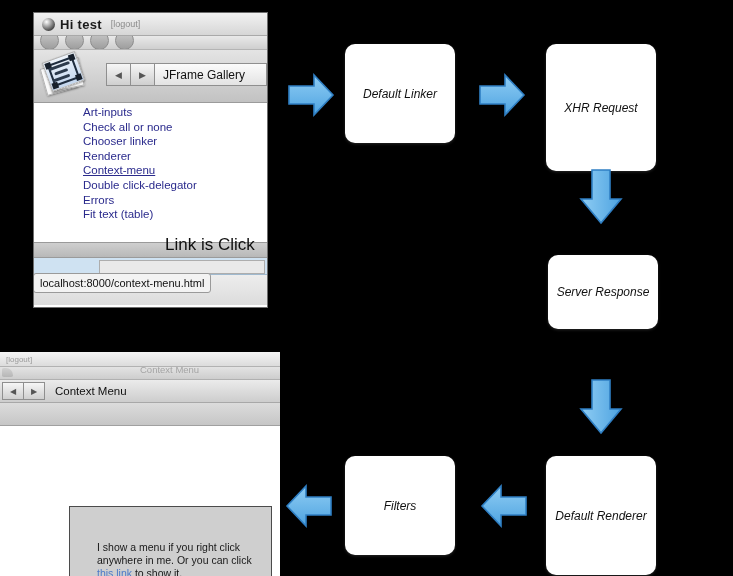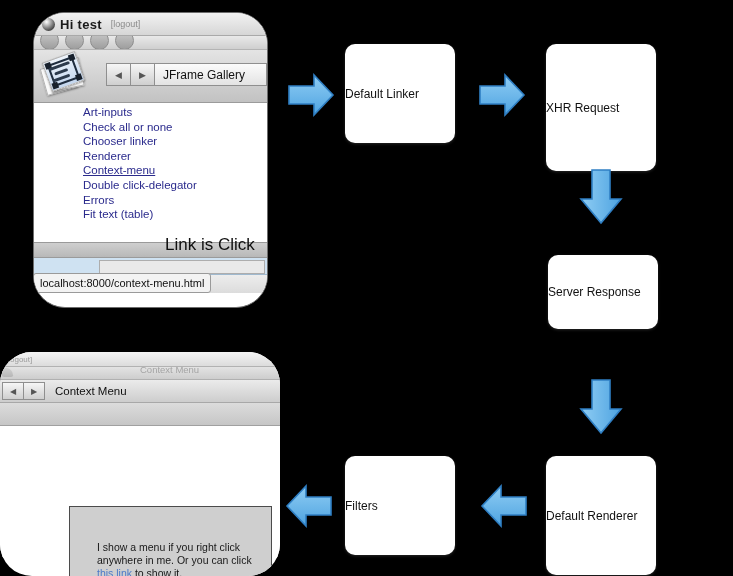--- a/index.html
+++ b/index.html
@@ -1,20 +1,20 @@
 <!DOCTYPE html>
 <html><head>
 <meta charset="utf-8">
 <style>
   html,body{margin:0;padding:0;background:#000;}
   body{width:733px;height:576px;position:relative;overflow:hidden;
        font-family:"Liberation Sans",sans-serif;}
 
   
-  .abs{position:absolute;border-radius:32px;}
+  .abs{position:absolute;}
 
   
   #top-window{left:33px;top:12px;width:233px;height:294px;background:#fff;
      border:1px solid #6d6d6d;overflow:hidden;}
   .ttlbar{height:22px;background:linear-gradient(#f2f2f2,#d6d6d6);
      border-bottom:1px solid #a9a9a9;display:flex;align-items:center;padding-left:8px;}
   .ball{width:13px;height:13px;border-radius:50%;background:radial-gradient(circle at 35% 30%,#fff 0%,#2a2a2a 85%);
      flex:none;margin-right:5px;}
   .hi{font-size:13px;font-weight:bold;color:#1a1a1a;letter-spacing:.3px;}
   .logout{font-size:9px;color:#8a8a8a;margin-left:9px;}
@@ -58,21 +58,21 @@
   .linklist div{font-size:11.5px;color:#2a2a8c;line-height:14.6px;white-space:nowrap;}
   .linklist div.sel{text-decoration:underline;}
   .bigmsg{position:absolute;left:131px;top:213px;font-size:17px;color:#101010;
      white-space:nowrap;margin-top:9px;}
 
   .graybar{height:14px;background:linear-gradient(#cfcfcf,#b8b8b8);
      border-top:1px solid #9a9a9a;border-bottom:1px solid #9a9a9a;}
   .bluebar{height:16px;background:#cfe2f2;border-bottom:1px solid #9fb9cf;position:relative;}
   .bluebar .inner{position:absolute;left:65px;top:2px;right:2px;height:12px;
      background:#e9e9e9;border:1px solid #adadad;}
-  .statusrow{height:18px;background:linear-gradient(#ededed,#dcdcdc);position:relative;}
+  .statusrow{height:30px;background:linear-gradient(#ededed,#dcdcdc);position:relative;}
   .tooltip{position:absolute;left:-1px;top:-2px;height:18px;padding:0 6px;
      background:#f3f3f3;border:1px solid #9a9a9a;border-radius:3px;
      font-size:11px;color:#111;display:flex;align-items:center;white-space:nowrap;}
 
   
   #bottom-window{left:0px;top:352px;width:280px;height:224px;background:#fff;overflow:hidden;}
   .b-ttl{height:14px;background:linear-gradient(#f4f4f4,#dcdcdc);
      border-bottom:1px solid #b2b2b2;display:flex;align-items:center;padding-left:6px;}
   .b-logout{font-size:8px;color:#9a9a9a;}
   .b-faded{height:12px;background:linear-gradient(#e3e3e3,#cdcdcd);
@@ -89,21 +89,21 @@
   .b-page{background:#fff;height:132px;position:relative;}
   .ctxbox{position:absolute;left:69px;top:80px;width:203px;height:72px;
      background:#cfcfcf;border:1px solid #4b4b4b;box-sizing:border-box;}
   .ctxbox p{margin:0;position:absolute;left:27px;top:34px;width:170px;
      font-size:10.5px;line-height:13px;color:#181818;}
   .ctxbox a{color:#4a78c8;text-decoration:none;}
 
   
   .fbox{position:absolute;background:#fff;border-radius:10px;
      box-shadow:0 1px 3px rgba(255,255,255,.15);display:flex;align-items:center;
-     justify-content:flex-start;}
+     justify-content:center;font-style:italic;}
   .fbox span{font-size:12px;color:#111;}
   .arrow{position:absolute;}
 </style>
 </head>
 <body>
 
 <div id="top-window" class="abs">
 
   <div class="ttlbar">
     <div class="ball"></div>

